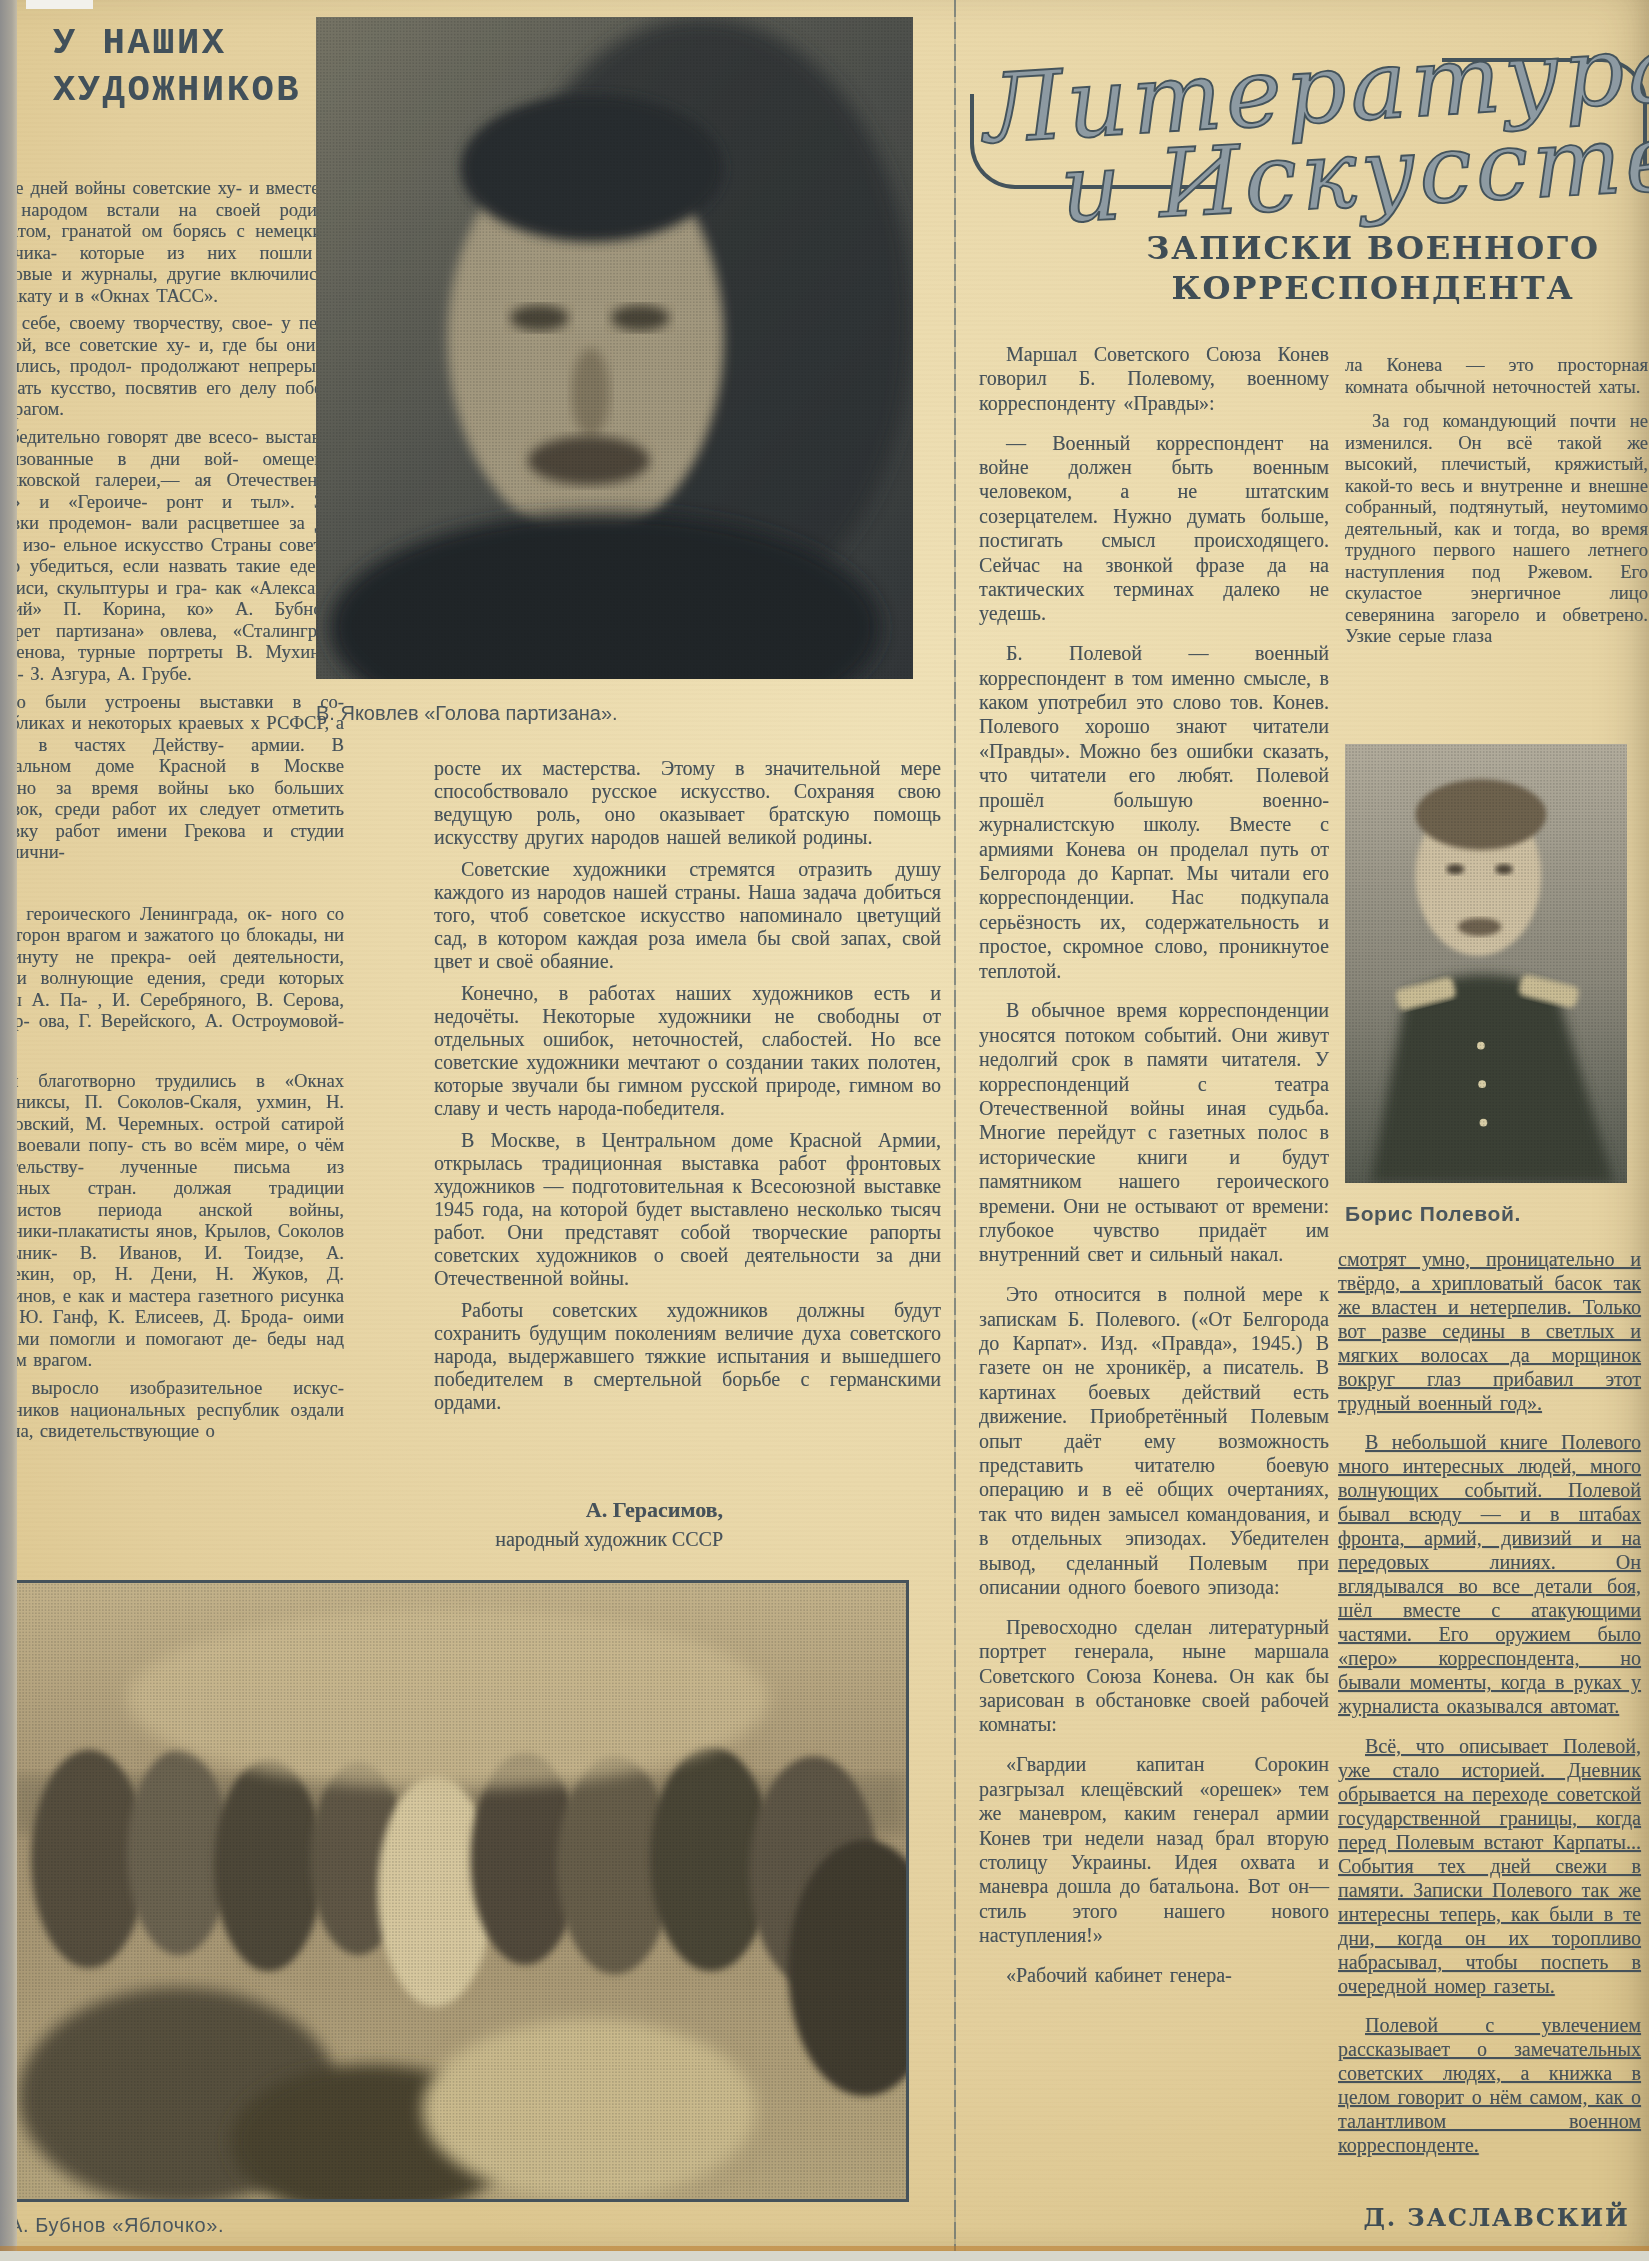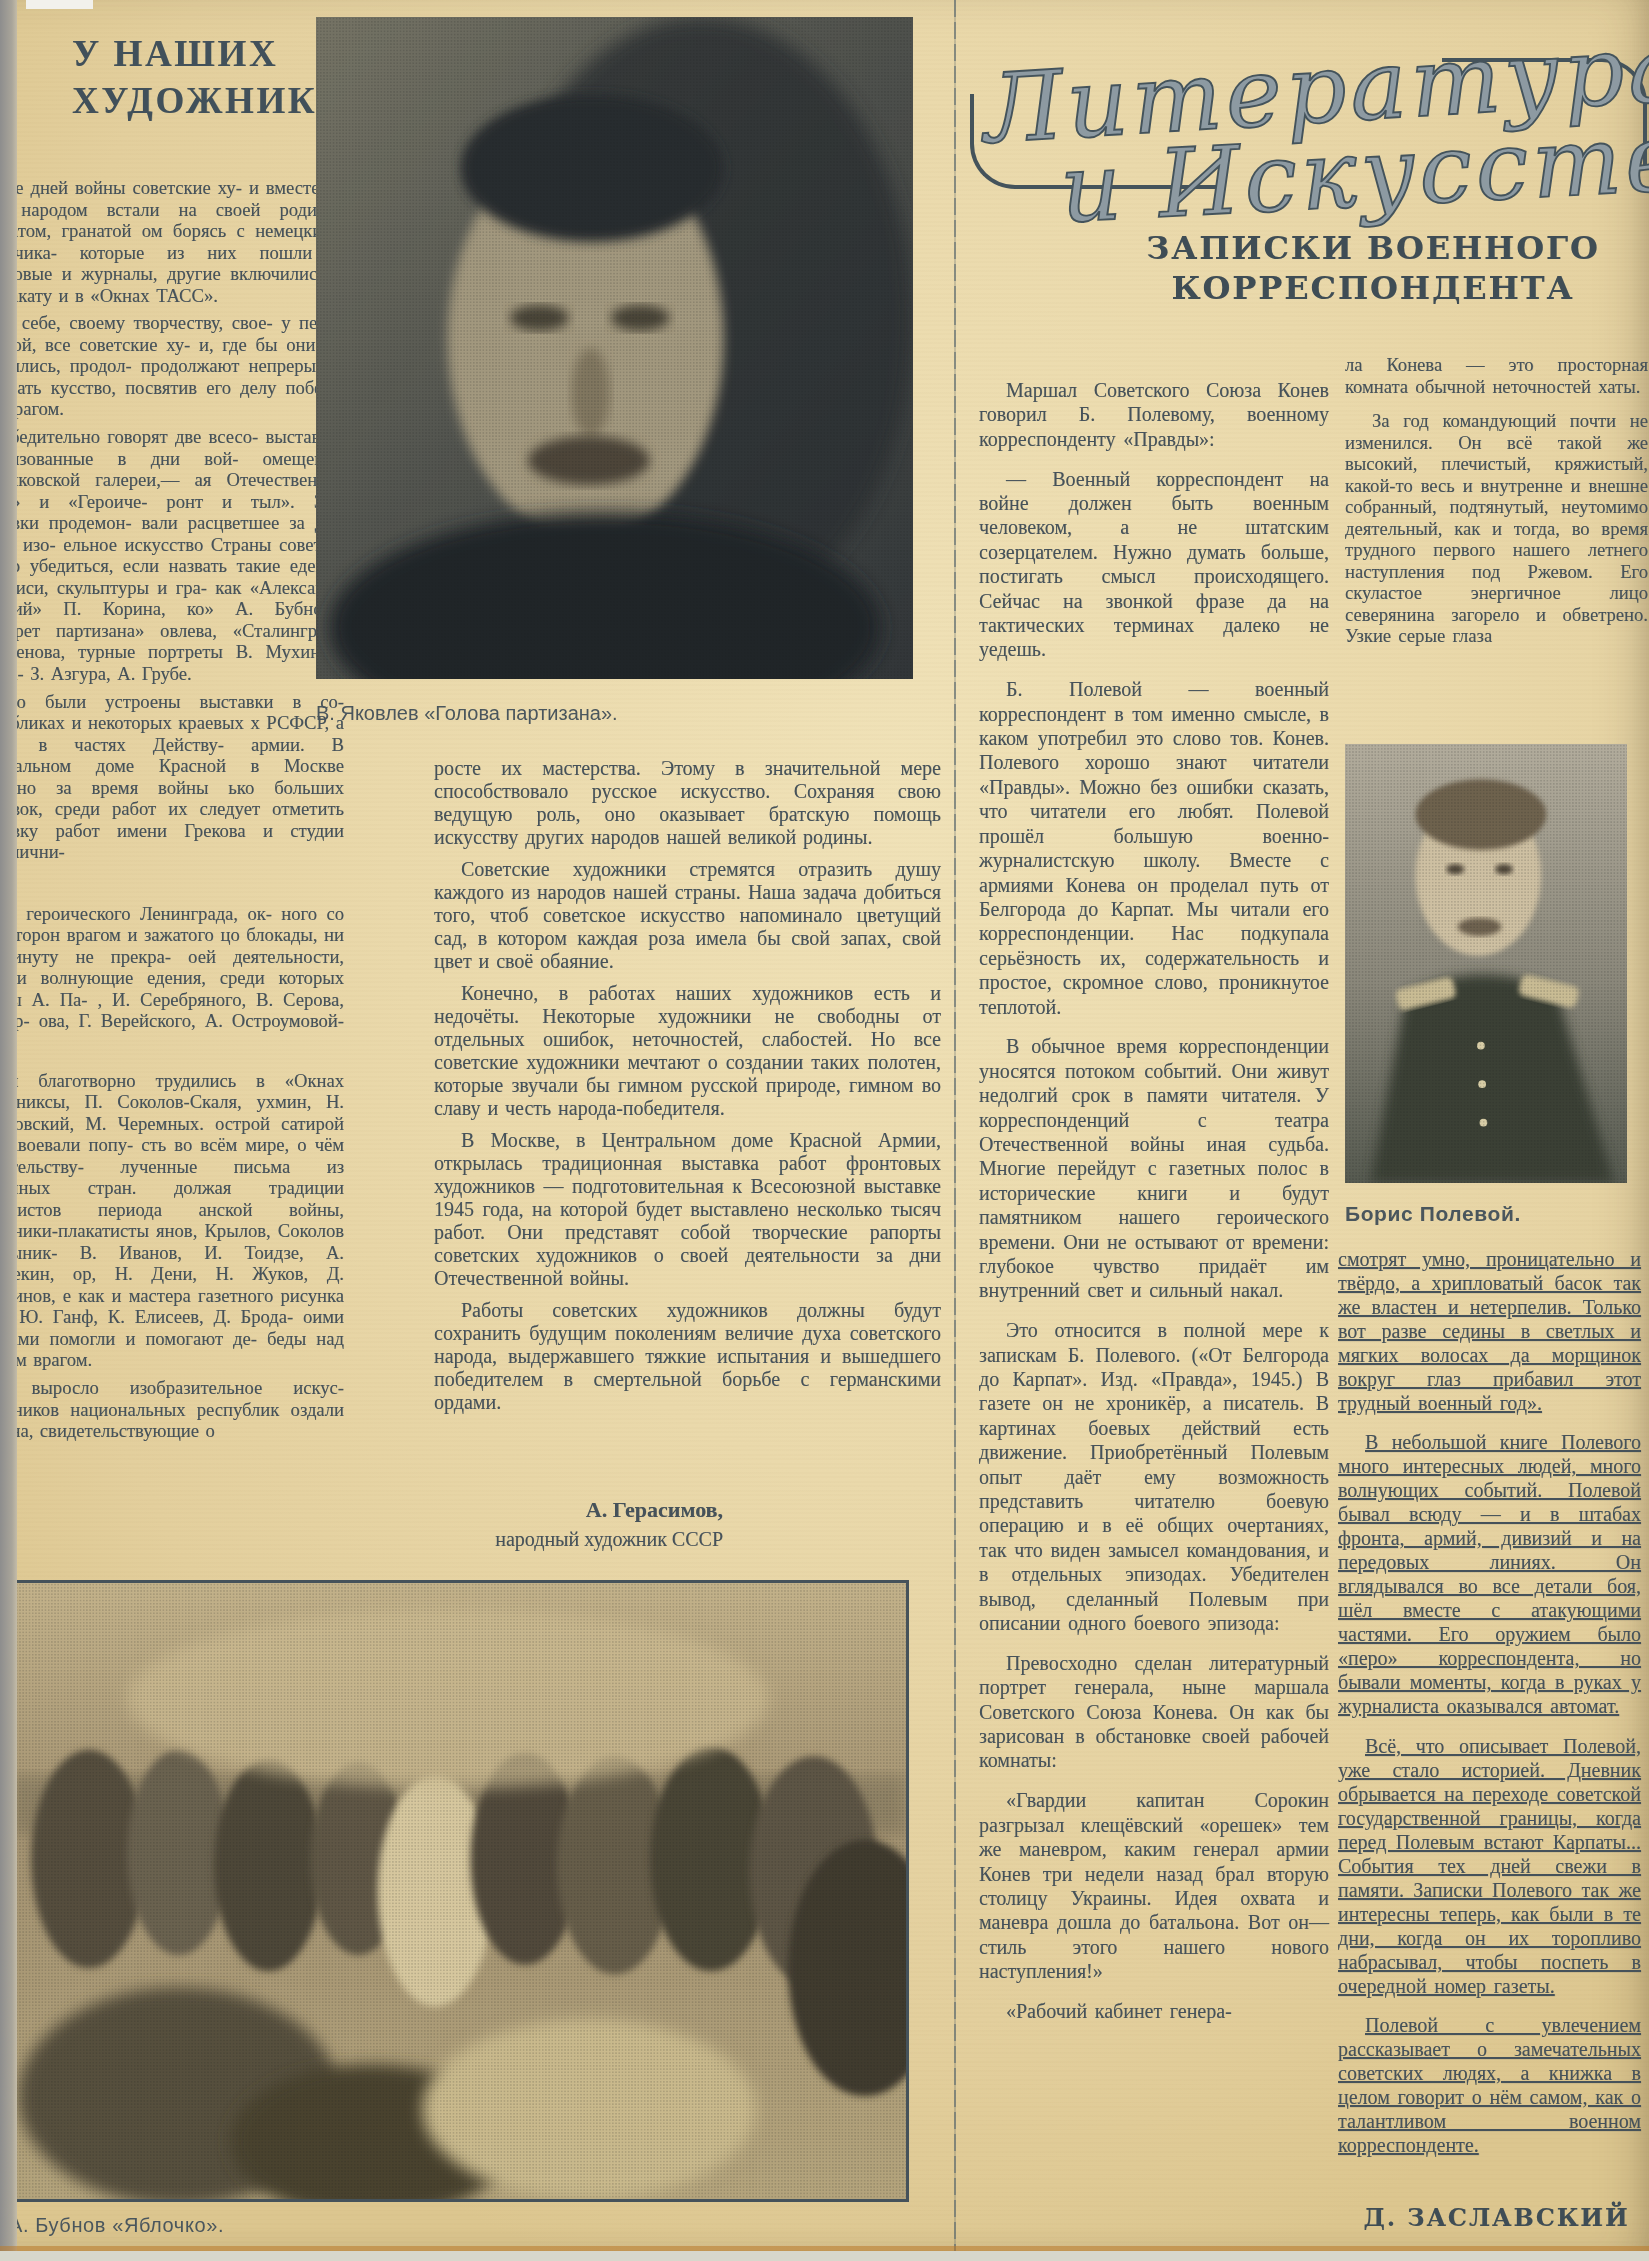--- a/index.html
+++ b/index.html
@@ -19,23 +19,23 @@
   .corner-white{position:absolute;left:26px;top:0;width:67px;height:9px;background:#f2f1ec;z-index:6;}
   .edge-bottom{position:absolute;left:0;top:2251px;width:1649px;height:10.3px;background:#d7d7cc;z-index:6;}
   .edge-bottom-line{position:absolute;left:0;top:2246px;width:1649px;height:4.5px;background:rgba(186,122,44,.55);z-index:6;}
 
   .ink{text-shadow:0.3px 0.3px 0 rgba(62,74,80,.35);}
   .jus{text-align:justify;}
   p.par{margin:0 0 7.7px 0;}
   p.ind{text-indent:27px;}
 
   
-  .left-title{position:absolute;left:53px;top:30px;width:270px;z-index:3;
-    font-family:Liberation Serif, serif;font-weight:bold;font-size:37px;line-height:47px;
-    letter-spacing:2.6px;color:#41505a;margin-left:19px;}
+  .left-title{position:absolute;left:53px;top:20px;width:270px;z-index:3;
+    font-family:Liberation Mono, monospace;font-weight:bold;font-size:37px;line-height:47px;
+    letter-spacing:2.6px;color:#41505a;}
   .col1{position:absolute;left:-35px;top:177px;width:379px;z-index:2;
     font-size:18.6px;line-height:21.5px;word-spacing:1.9px;}
   .col1 p.par{margin-bottom:6.4px;}
   .col1 p.gap-big{margin-top:40px;}
   .col1 p.gap-med{margin-top:16.7px;}
   .col2{position:absolute;left:434px;top:757px;width:507px;z-index:2;
     font-size:20px;line-height:23px;word-spacing:1.9px;}
   .col2 p.par{margin-bottom:9px;}
   .mid-signature{position:absolute;left:434px;top:1495px;width:289px;text-align:right;z-index:3;}
   .mid-signature .sig-name{font-size:22px;font-weight:bold;line-height:29.5px;}
@@ -68,21 +68,21 @@
   .mast-frame{position:absolute;z-index:2;border:0 solid #44535b;}
   .mast-frame-tr{left:1442px;top:58px;width:201px;height:108px;
     border-top-width:4.5px;border-right-width:4.5px;border-top-right-radius:45px;}
   .mast-frame-bl{left:970px;top:94px;width:244px;height:91px;
     border-left-width:4.5px;border-bottom-width:4.5px;border-bottom-left-radius:45px;}
 
   .right-title{position:absolute;left:1065px;top:228px;width:616px;z-index:3;text-align:center;
     font-family:"DejaVu Serif", serif;font-weight:bold;font-size:32px;line-height:40px;
     letter-spacing:1.9px;color:#3f4d55;}
 
-  .colA{position:absolute;left:979px;top:378px;width:350px;z-index:2;
+  .colA{position:absolute;left:979px;top:342px;width:350px;z-index:2;
     font-size:20px;line-height:24.4px;word-spacing:2.6px;}
   .colA p.par{margin-bottom:15.4px;}
   .colB-top{position:absolute;left:1345px;top:354px;width:303px;z-index:2;
     font-size:18.6px;line-height:21.5px;word-spacing:2.6px;}
   .colB-top p.par{margin-bottom:13px;}
   .colB-bottom{position:absolute;left:1338px;top:1247px;width:303px;z-index:2;
     font-size:20px;line-height:24px;word-spacing:2.6px;text-decoration:underline;}
   .colB-bottom p.par{margin-bottom:15.4px;}
   .right-signature{position:absolute;left:1345px;top:2203px;width:303px;z-index:5;text-align:center;
     font-family:"DejaVu Serif", serif;font-weight:bold;font-size:24px;letter-spacing:1.9px;color:#3f4d55;}

